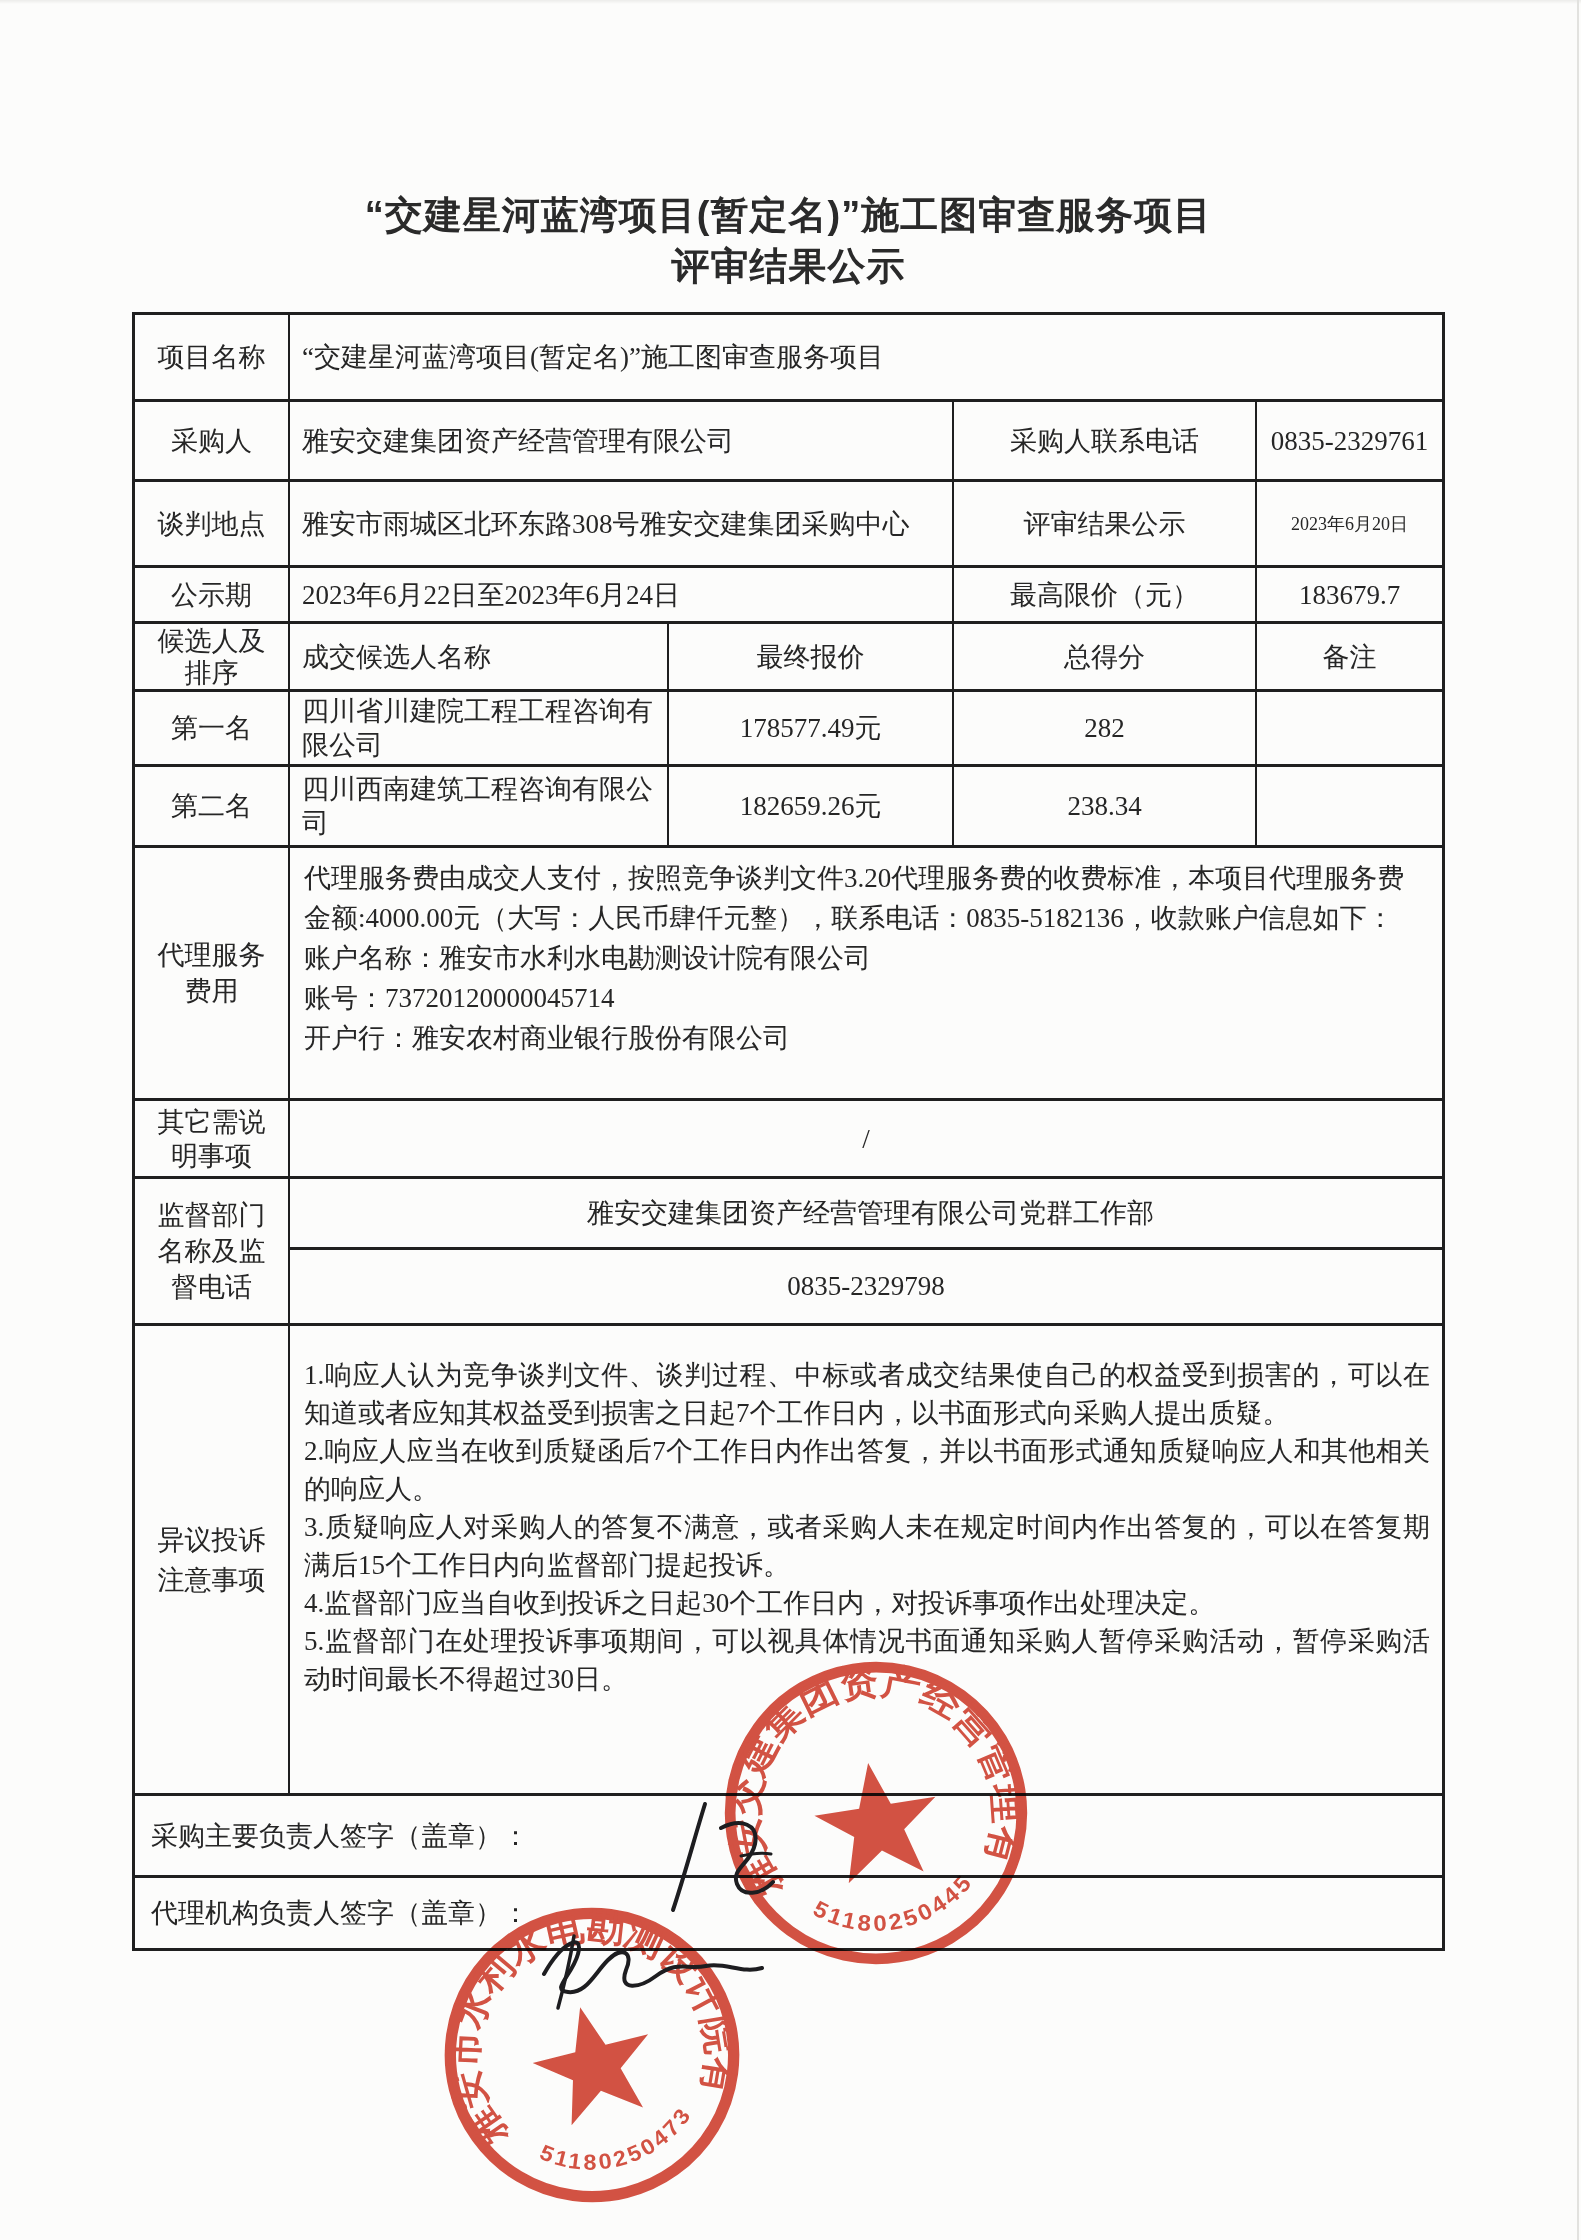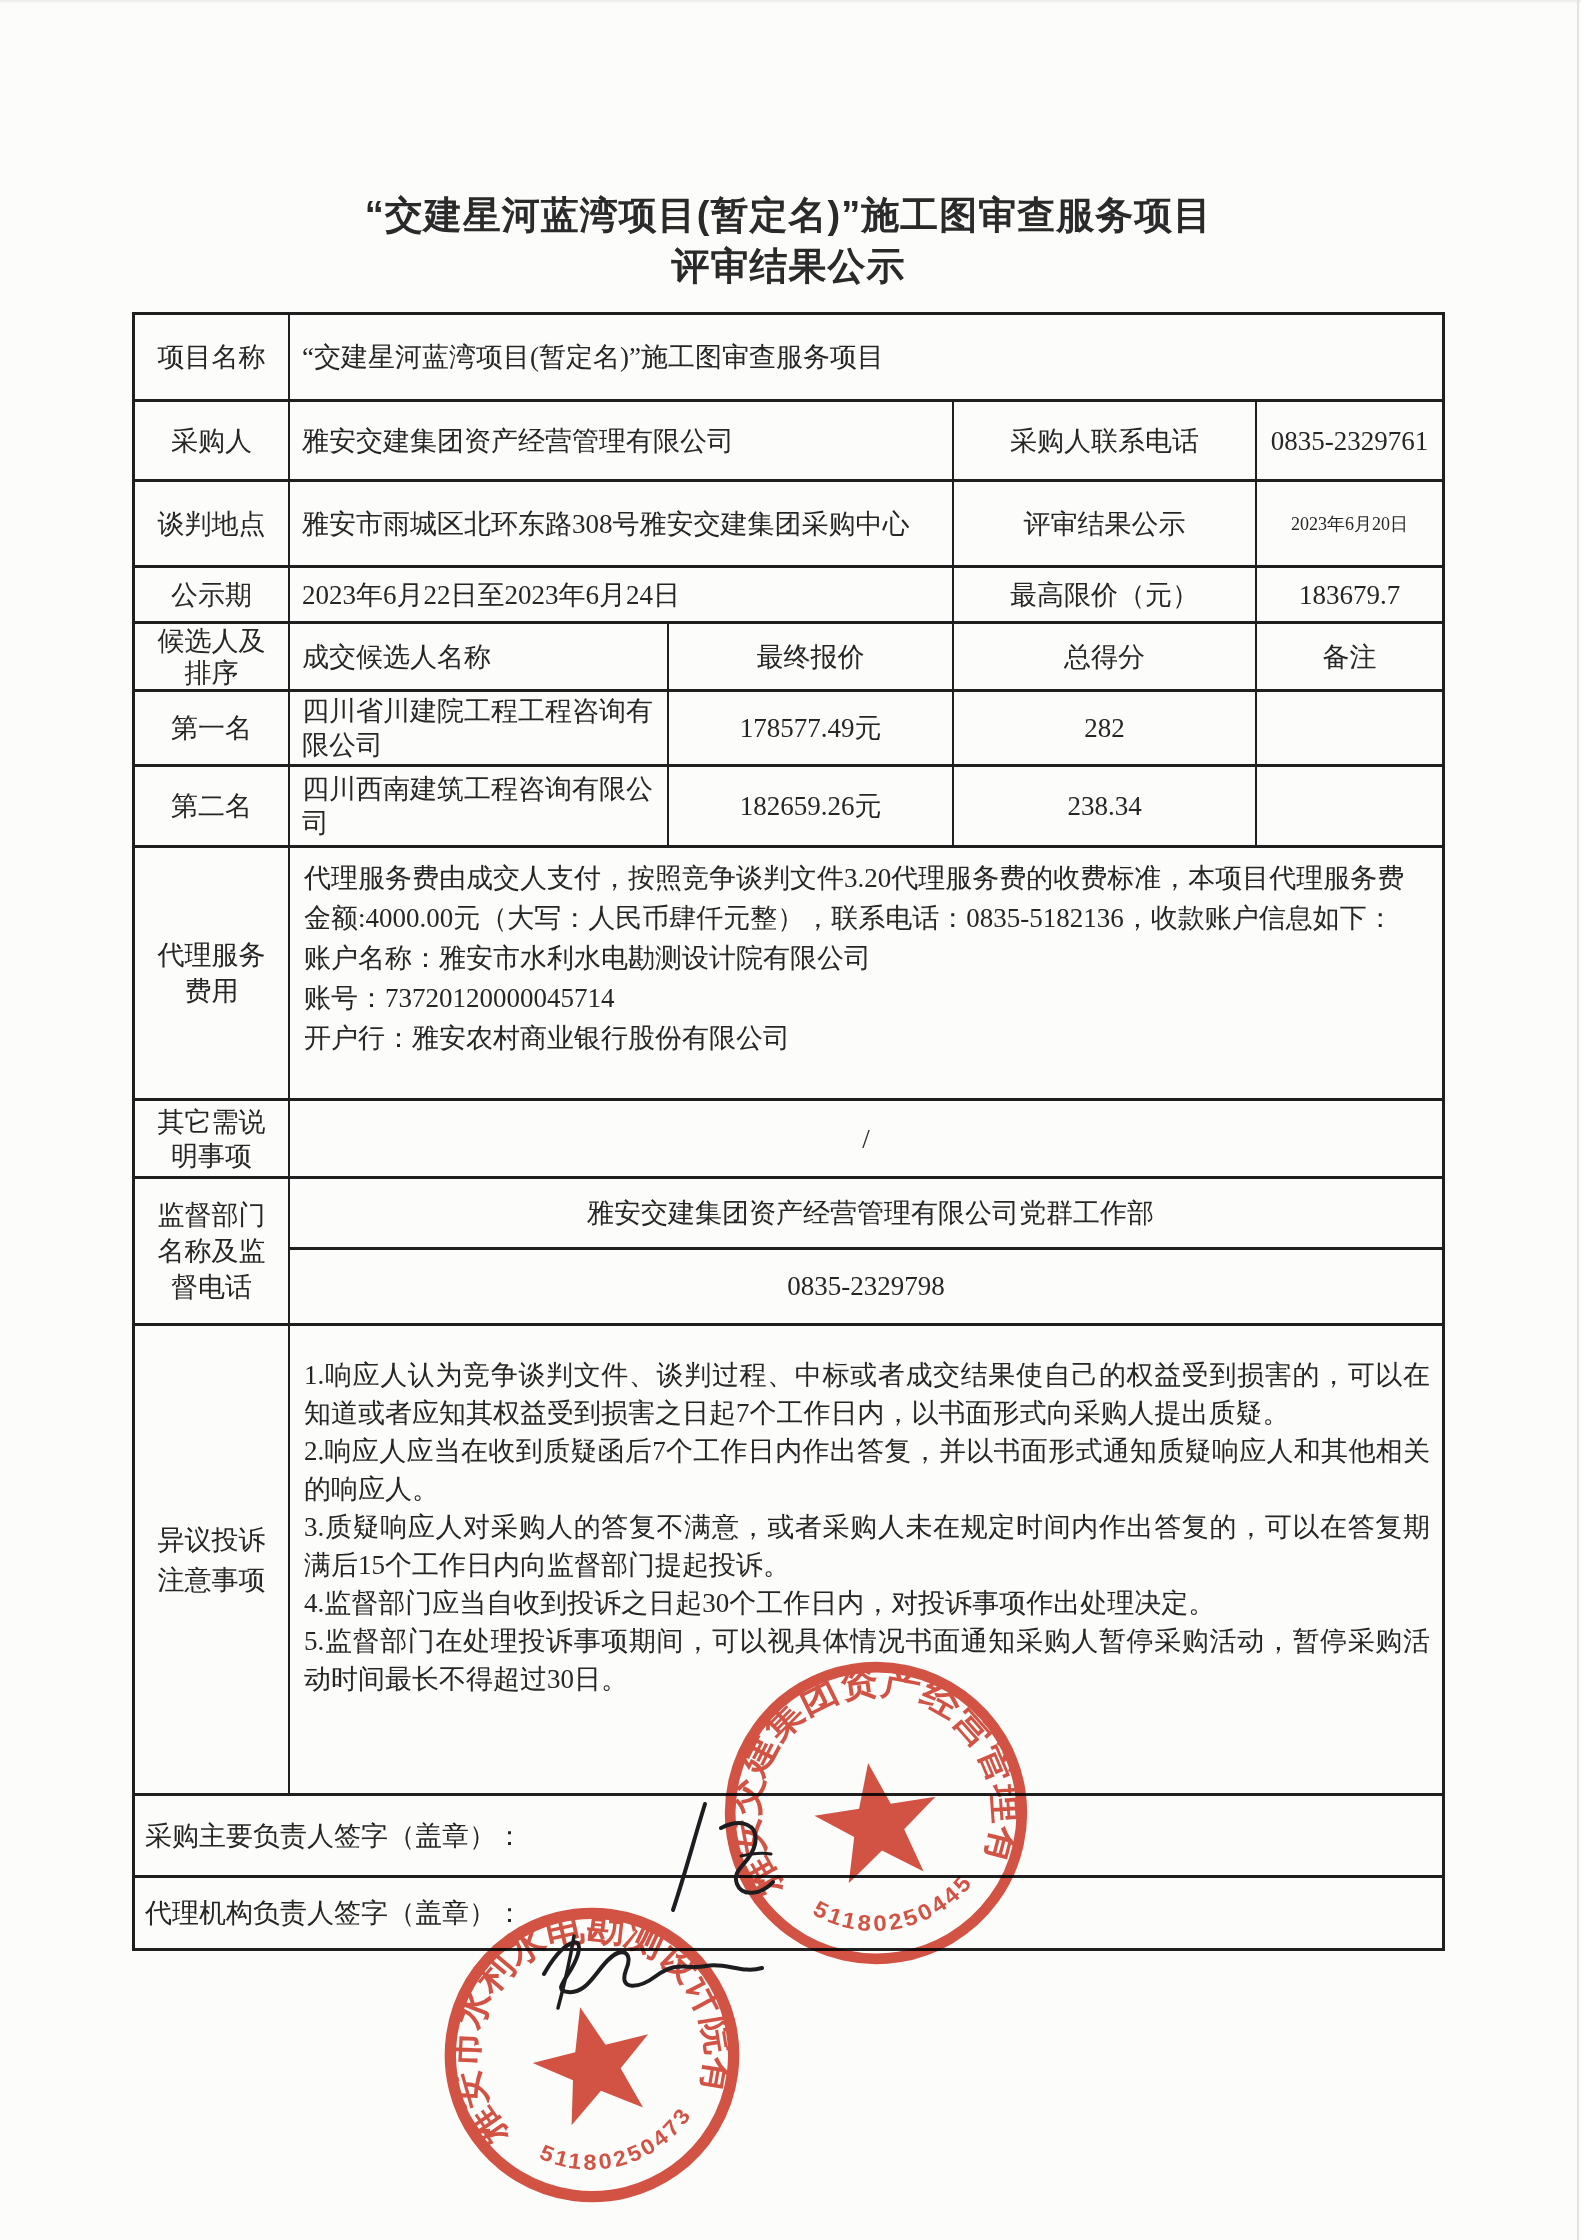--- a/index.html
+++ b/index.html
@@ -39,21 +39,21 @@
 
   .stack{display:flex;flex-direction:column;flex:1 1 auto;}
   .stack .sub{box-sizing:border-box;display:flex;align-items:center;justify-content:center;text-align:center;}
   .stack .sub:first-child{border-bottom:3px solid #1f1f1f;padding-left:9px;}
 
   .multiline{display:block;align-items:flex-start;padding:10px 14px 8px 14px;line-height:40px;}
   .multiline p{margin:0;}
   .complaint-cell{display:block;padding:30px 12px 8px 14px;line-height:38px;}
   .complaint-cell p{margin:0;text-align:justify;}
 
-  .sign-row .cell{padding-left:10px;}
+  .sign-row .cell{padding-left:16px;}
 
   .stamp{position:absolute;mix-blend-mode:multiply;opacity:.88;pointer-events:none;}
   .stamp text{font-family:"Liberation Sans", sans-serif;font-weight:bold;}
   .signature{position:absolute;pointer-events:none;}
   .signature path{fill:none;stroke:#1d1d20;stroke-linecap:round;stroke-linejoin:round;}
 </style>
 </head>
 <body>
 
 <div class="scan-edge-top"></div>

